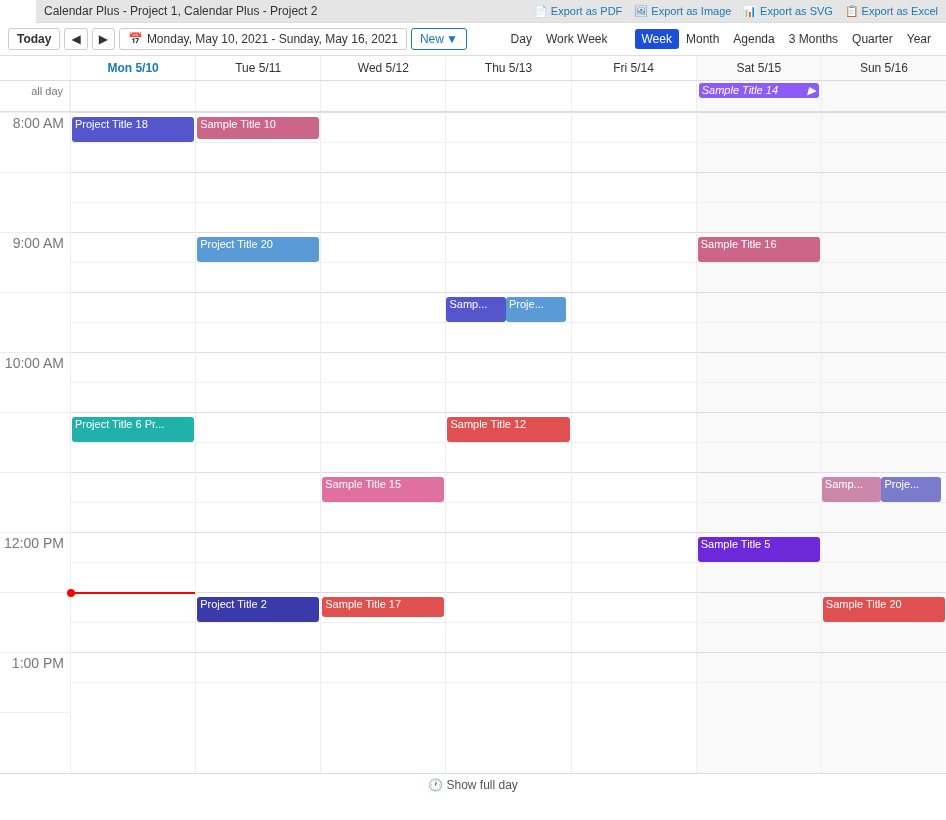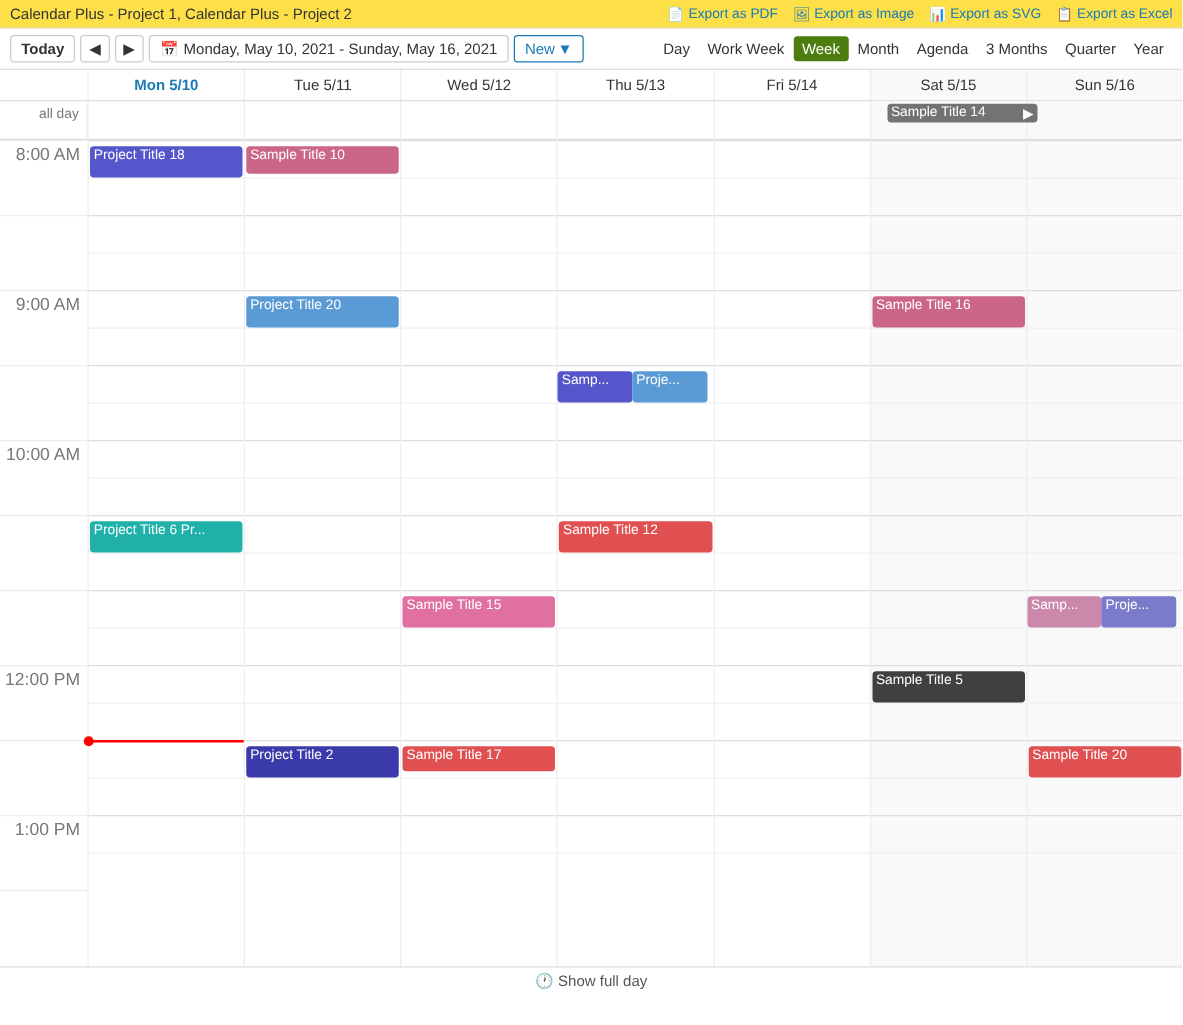--- a/index.html
+++ b/index.html
@@ -1,24 +1,25 @@
 <!DOCTYPE html>
 <html><head>
   <meta charset="utf-8">
   <style>
     * { box-sizing: border-box; margin: 0; padding: 0; }
     body { font-family: Arial, sans-serif; font-size: 12px; background: #fff; color: #333; }
     
     .title-bar {
-      background: #fde047;
+      background: #e5e5e5;
       border-bottom: 1px solid #ddd;
       padding: 4px 8px;
       display: flex;
       align-items: center;
       justify-content: space-between;
+      margin-left: 36px;
     }
     .title-bar-right { display: flex; gap: 12px; }
     .export-link { color: #1a7ab5; font-size: 11px; text-decoration: none; display: flex; align-items: center; gap: 3px; }
     
     .toolbar {
       display: flex;
       align-items: center;
       padding: 5px 8px;
       gap: 4px;
       border-bottom: 1px solid #ddd;
@@ -61,23 +62,24 @@
     .view-btn {
       border: none;
       background: transparent;
       padding: 3px 7px;
       cursor: pointer;
       font-size: 12px;
       color: #333;
       border-radius: 3px;
     }
     .view-btn.active {
-      background: #4d7c0f;
+      background: #1d4ed8;
       color: #fff;
       border-radius: 3px;
+      margin-left: 20px;
     }
     .toolbar-spacer { flex: 1; }
     
     .calendar-container {
       display: flex;
       flex-direction: column;
       height: calc(100vh - 80px);
       overflow: hidden;
     }
     
@@ -232,21 +234,21 @@
 
 <div class="calendar-container">
   <div class="calendar-header">
     <div class="col-header col-header-empty"></div>
     <div id="col-headers" style="display: contents;"><div class="col-header today">Mon 5/10</div><div class="col-header">Tue 5/11</div><div class="col-header">Wed 5/12</div><div class="col-header">Thu 5/13</div><div class="col-header">Fri 5/14</div><div class="col-header weekend">Sat 5/15</div><div class="col-header weekend">Sun 5/16</div></div>
   </div>
 
   <div class="all-day-row">
     <div class="all-day-label">all day</div>
     <div id="all-day-cells" style="display: contents;"><div class="all-day-cell"></div><div class="all-day-cell"></div><div class="all-day-cell"></div><div class="all-day-cell"></div><div class="all-day-cell"></div><div class="all-day-cell weekend">
-          <div class="event event-arrow" style="background: #737373; position: relative; left: 11px; right: 0px;">Sample Title 14</div>
+          <div class="event event-arrow" style="background: #8b5cf6; position: relative; left: 0px; right: 0px; font-style: italic;">Sample Title 14</div>
         </div><div class="all-day-cell weekend"></div></div>
   </div>
 
   <div class="time-grid">
     <div class="time-labels" id="time-labels">
         <div class="time-slot-label">8:00 AM</div>
         <div class="time-slot-label"></div>
         <div class="time-slot-label">9:00 AM</div>
         <div class="time-slot-label"></div>
         <div class="time-slot-label">10:00 AM</div>
@@ -396,21 +398,21 @@
           <div class="time-slot"></div>
           <div class="time-slot hour"></div>
           <div class="time-slot"></div>
           <div class="time-slot hour"></div>
           <div class="time-slot"></div>
           <div class="time-slot hour"></div>
           <div class="time-slot"></div>
           <div class="time-slot hour"></div>
           <div class="time-slot"></div>
           <div class="event" style="background: rgb(204, 102, 136); top: 125px; height: 25px;">Sample Title 16</div>
-          <div class="event" style="background: #404040; top: 425px; height: 25px;">Sample Title 5</div>
+          <div class="event" style="background: #6d28d9; top: 425px; height: 25px;">Sample Title 5</div>
         </div>
         <div class="day-col weekend" style="position: relative;">
           <div class="time-slot hour"></div>
           <div class="time-slot"></div>
           <div class="time-slot hour"></div>
           <div class="time-slot"></div>
           <div class="time-slot hour"></div>
           <div class="time-slot"></div>
           <div class="time-slot hour"></div>
           <div class="time-slot"></div>

